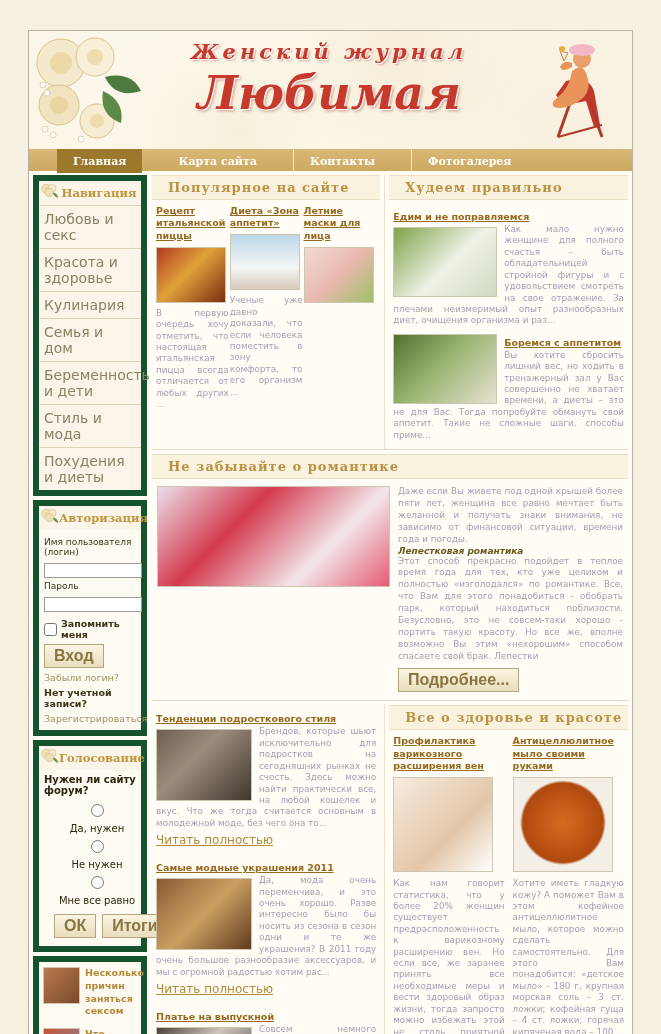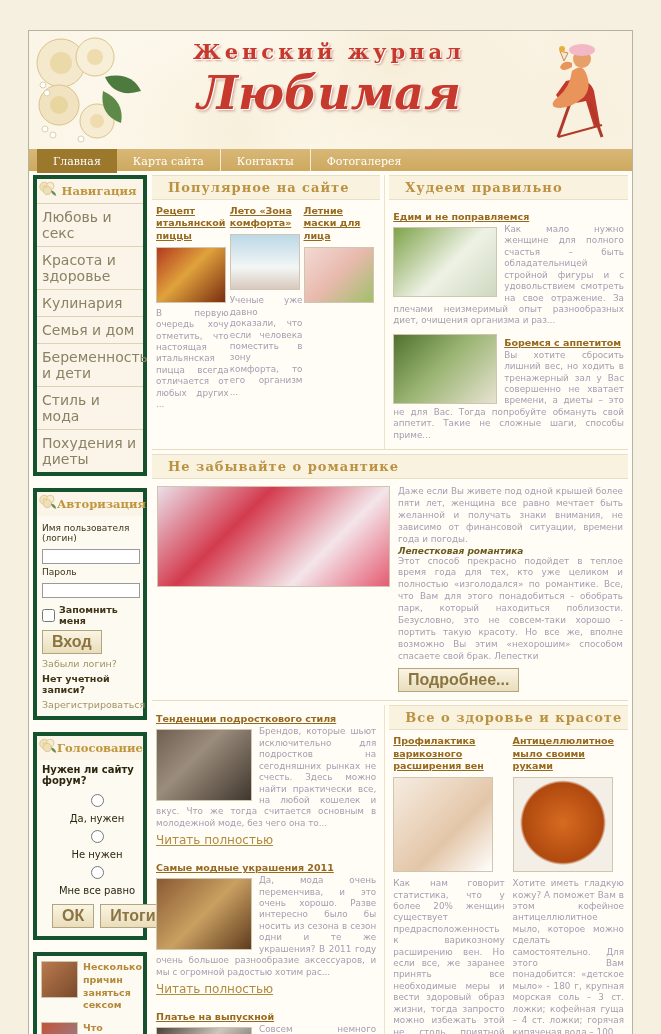--- a/index.html
+++ b/index.html
@@ -8,41 +8,41 @@
   .container { position:absolute; left:28px; top:30px; width:605px; background:#fffdf6; border:1px solid #b7b2a4; }
 
   
   .banner { height:118px; position:relative; overflow:hidden;
     background:
       radial-gradient(circle at 60% 20%, rgba(246,236,214,.9), transparent 38%),
       radial-gradient(circle at 85% 75%, rgba(248,240,222,.95), transparent 42%),
       radial-gradient(circle at 35% 85%, rgba(244,234,210,.7), transparent 35%),
       linear-gradient(90deg,#fbf5e7,#fffdf4 45%,#faf3e4); }
   .banner-titles { position:absolute; left:150px; top:8px; width:300px; text-align:center; }
-  .tagline { font-family:"DejaVu Serif",serif; font-weight:bold; font-size:21px; color:#c6392c;
+  .tagline { font-family:"DejaVu Serif",serif; font-style:italic; font-weight:bold; font-size:21px; color:#c6392c;
     text-shadow:1px 1px 0 #fff,2px 2px 2px rgba(140,30,20,.35); letter-spacing:4px; }
   .sitename { font-family:"DejaVu Serif",serif; font-style:italic; font-weight:bold; font-size:46px; color:#c6392c;
     text-shadow:1px 1px 0 #fff,2px 2px 3px rgba(140,30,20,.4); margin-top:2px; }
   .roses-art { position:absolute; left:4px; top:2px; }
   .woman-art { position:absolute; right:18px; top:6px; }
 
   
   .menu { background:linear-gradient(180deg,#d8b877,#cda95f); height:22px; display:flex; align-items:stretch; padding-left:8px; }
-  .menu-item { color:#fff; font-family:"DejaVu Serif",serif; font-weight:normal; font-size:11px;
-    display:flex; align-items:center; padding:12px 16px; cursor:pointer; }
+  .menu-item { color:#fff; font-family:"DejaVu Serif",serif; font-weight:bold; font-size:11px;
+    display:flex; align-items:center; padding:12px 16px; cursor:pointer;margin-left:20px; }
   .menu-item.active { background:#9c782c; }
   .menu-item.sep { border-left:1px solid rgba(255,255,255,.75); }
 
   
   .content { display:flex; gap:5px; padding:4px 4px 0 4px; }
   .sidebar { width:114px; flex:none; }
   .main { flex:1; min-width:0; }
 
   
-  .panel { background:#faf5e8; border:4px solid #14532d; margin-bottom:12px; }
+  .panel { background:#faf5e8; border:6px solid #14532d; margin-bottom:4px; }
   .panel-head { position:relative; text-align:center; padding:5px 2px 5px 20px;
     color:#c0953e; font-family:"DejaVu Serif",serif; font-weight:bold; font-size:11.5px; }
   .panel-head .rose { position:absolute; left:2px; top:2px; }
   .sb-list { list-style:none; }
   .sb-list li { font-size:14px; color:#8b8164; padding:5px 5px; border-top:1px solid #ddd2b6; cursor:pointer; }
 
   .auth-body { padding:4px 5px 6px; background:#fdfaf1; }
   .auth-label { font-size:9px; color:#3e3418; margin:3px 0 2px; }
   .auth-input { width:98px; height:15px; border:1px solid #9a9a9a; background:#fff; font-size:10px; padding:0 2px; }
   .remember { display:flex; align-items:center; gap:4px; margin:6px 0 4px; font-size:9.5px; color:#3e3418; font-weight:bold; }
@@ -276,21 +276,21 @@
       <div class="two-col">
         <section class="col-l section">
           <h2 class="sec-head">Популярное на сайте</h2>
           <div class="pop-row">
             <article class="pop-art">
               <a class="art-link" href="#">Рецепт итальянской пиццы</a>
               <span class="ph ph-pizza"></span>
               <p class="excerpt">В первую очередь хочу отметить, что настоящая итальянская пицца всегда отличается от любых других ...</p>
             </article>
             <article class="pop-art">
-              <a class="art-link" href="#">Лето «Зона комфорта»</a>
+              <a class="art-link" href="#">Диета «Зона аппетит»</a>
               <span class="ph ph-diet"></span>
               <p class="excerpt">Ученые уже давно доказали, что если человека поместить в зону комфорта, то его организм ...</p>
             </article>
             <article class="pop-art">
               <a class="art-link" href="#">Летние маски для лица</a>
               <span class="ph ph-mask"></span>
             </article>
           </div>
         </section>
 

